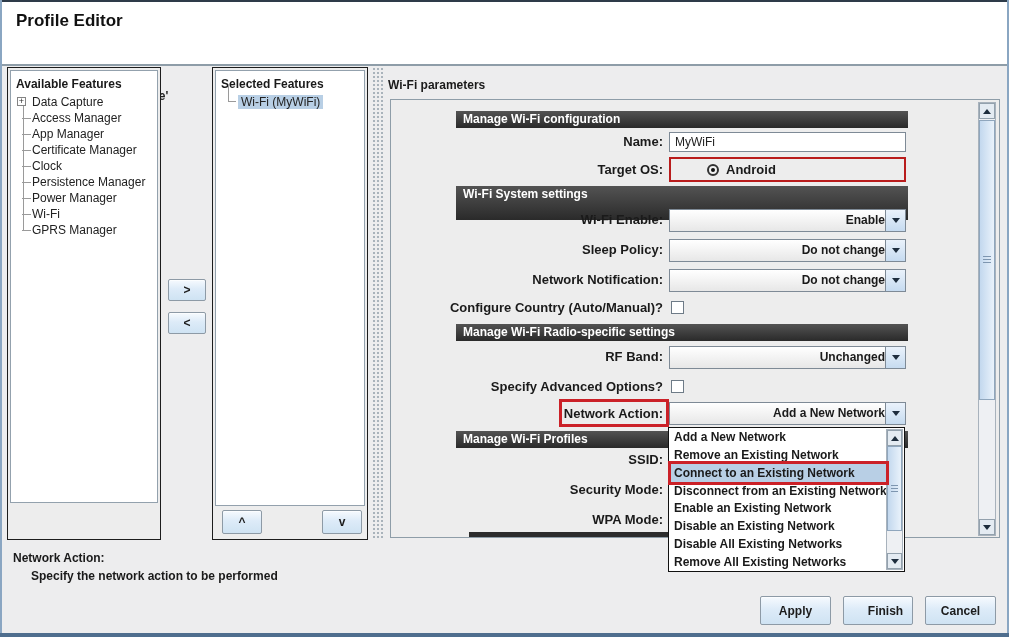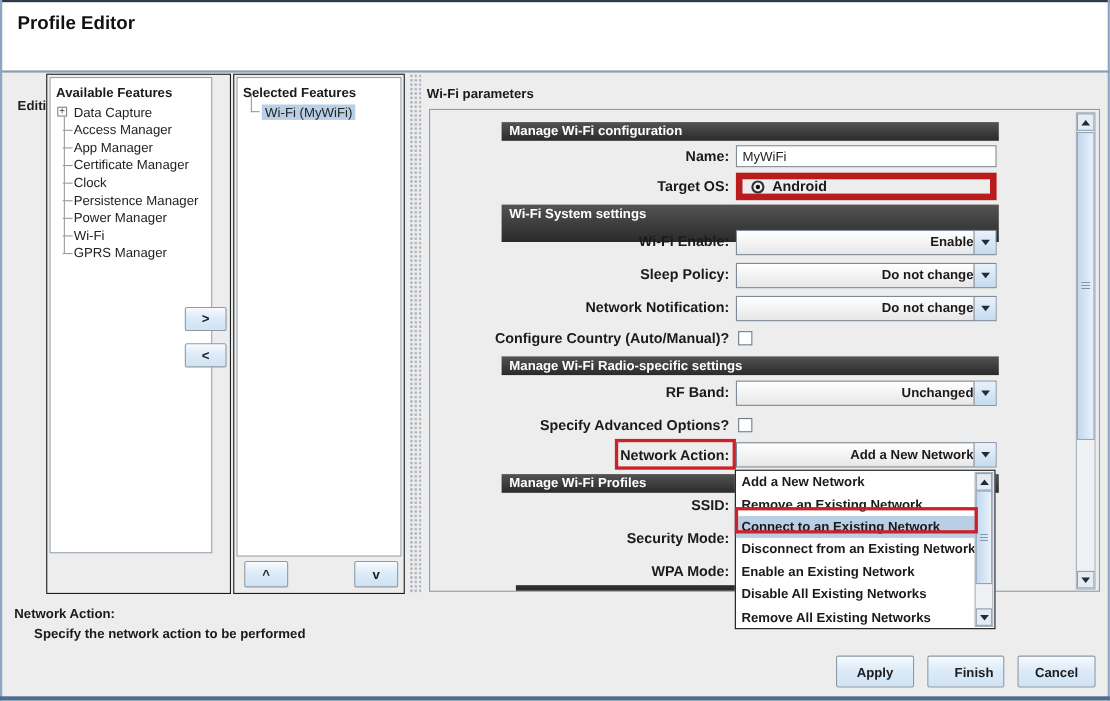--- a/index.html
+++ b/index.html
@@ -51,21 +51,21 @@
   .combo { display:flex; border:1px solid #7e8a96; background:linear-gradient(#ffffff,#e7e7e7); }
   .combo-val { flex:1; font-size:12px; font-weight:bold; color:#1a1a1a; line-height:21px; padding-left:6px;
     white-space:nowrap; overflow:hidden;text-align:right; }
   .combo-btn { width:20px; border-left:1px solid #7e8a96;
     background:linear-gradient(180deg,#eaf2fb,#c6dbf0); display:flex; align-items:center; justify-content:center; }
   .tri-down { width:0; height:0; border-left:4px solid transparent; border-right:4px solid transparent;
     border-top:5px solid #1e2d3d; }
   .tri-up { width:0; height:0; border-left:4px solid transparent; border-right:4px solid transparent;
     border-bottom:5px solid #1e2d3d; }
   .chk { width:13px; height:13px; background:#fff; border:1px solid #6e7b87; }
-  .os-box { border:6px solid #b91c1c; display:flex; align-items:center; }
+  .os-box { border:2px solid #b91c1c; display:flex; align-items:center;padding-left:28px; }
   .radio { width:12px; height:12px; border-radius:50%; border:2px solid #333; background:#f2f2f2;
     margin:0 7px 0 8px; position:relative; }
   .radio::after { content:''; position:absolute; left:2px; top:2px; width:4px; height:4px;
     border-radius:50%; background:#111; }
   .red-frame { border:3px solid #cb2128; background:transparent; }
 
   
   .sb-v { background:#eef0f3; border:1px solid #a8b2bc; }
   .sb-btn { position:absolute; left:0; width:16px; height:16px; background:#e4ebf2;
     border:1px solid #93a1ad; display:flex; align-items:center; justify-content:center; }
@@ -87,21 +87,21 @@
 <body>
 
 <div class="window">
 
   <div class="abs hdr-area">
     <div class="abs title">Profile Editor</div>
     <div class="abs subtitle">Editing profile 'WiFiProfile'</div>
   </div>
   <div class="abs hdr-sep"></div>
 
-  <div class="abs outer-panel" style="left:7px;top:67px;width:168px;height:473px;margin-left:35px;">
+  <div class="abs outer-panel" style="left:7px;top:67px;width:154px;height:473px;">
     <div class="abs inner-white" style="left:2px;top:2px;width:148px;height:433px;">
       <div class="abs tree-title" style="left:5px;top:6px;">Available Features</div>
       <div class="abs vline" style="left:12px;top:32px;height:127px;"></div>
       <div class="abs" style="left:21px;top:23px;right:2px;">
         <div class="tree-item">
           <span class="abs expander" style="left:-15px;top:3px;">+</span>
           <span>Data Capture</span>
         </div>
         <div class="tree-item tick"><span>Access Manager</span></div>
         <div class="tree-item tick"><span>App Manager</span></div>
@@ -219,20 +219,21 @@
     </div>
   </div>
 
   <div class="abs popup">
     <div class="popup-items">
       <div class="popup-item">Add a New Network</div>
       <div class="popup-item">Remove an Existing Network</div>
       <div class="popup-item sel">Connect to an Existing Network</div>
       <div class="popup-item">Disconnect from an Existing Network</div>
       <div class="popup-item">Enable an Existing Network</div>
+      <div class="popup-item">Disable an Existing Network</div>
       <div class="popup-item">Disable All Existing Networks</div>
       <div class="popup-item">Remove All Existing Networks</div>
     </div>
     <div class="abs red-frame" style="left:-1px;top:33px;width:221px;height:24px;z-index:5;"></div>
     <div class="abs sb-v" style="right:1px;top:1px;width:17px;height:141px;">
       <div class="sb-btn" style="top:0;width:15px;">
           <span class="tri-up"></span>
         </div>
       <div class="sb-thumb" style="top:16px;height:85px;width:15px;">
           <span class="grip"></span>

